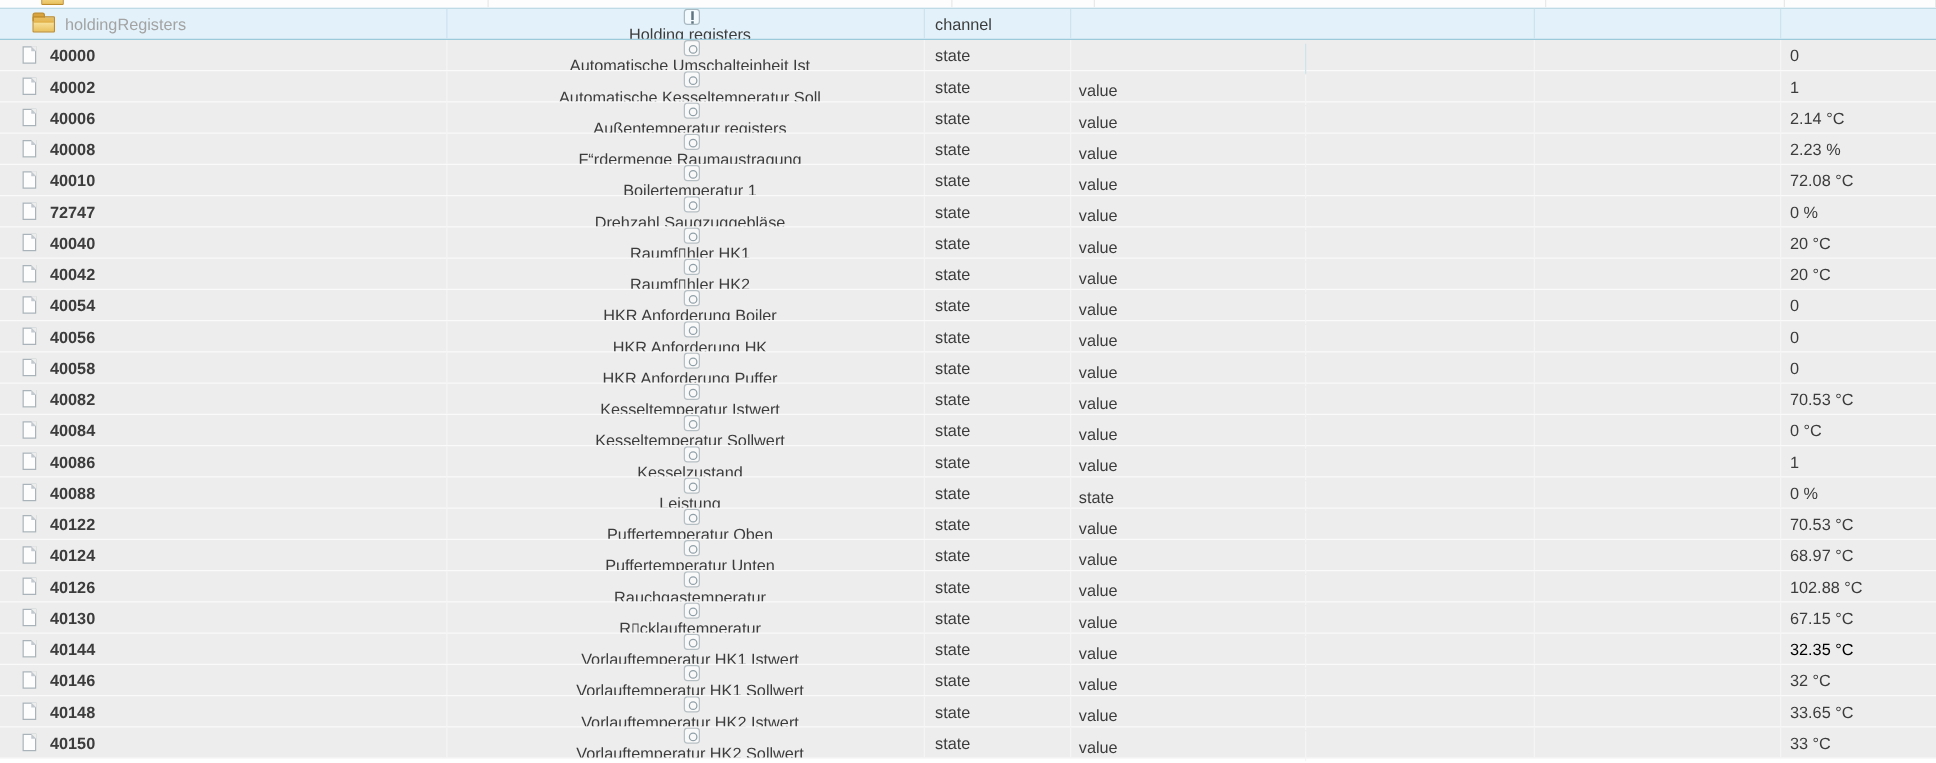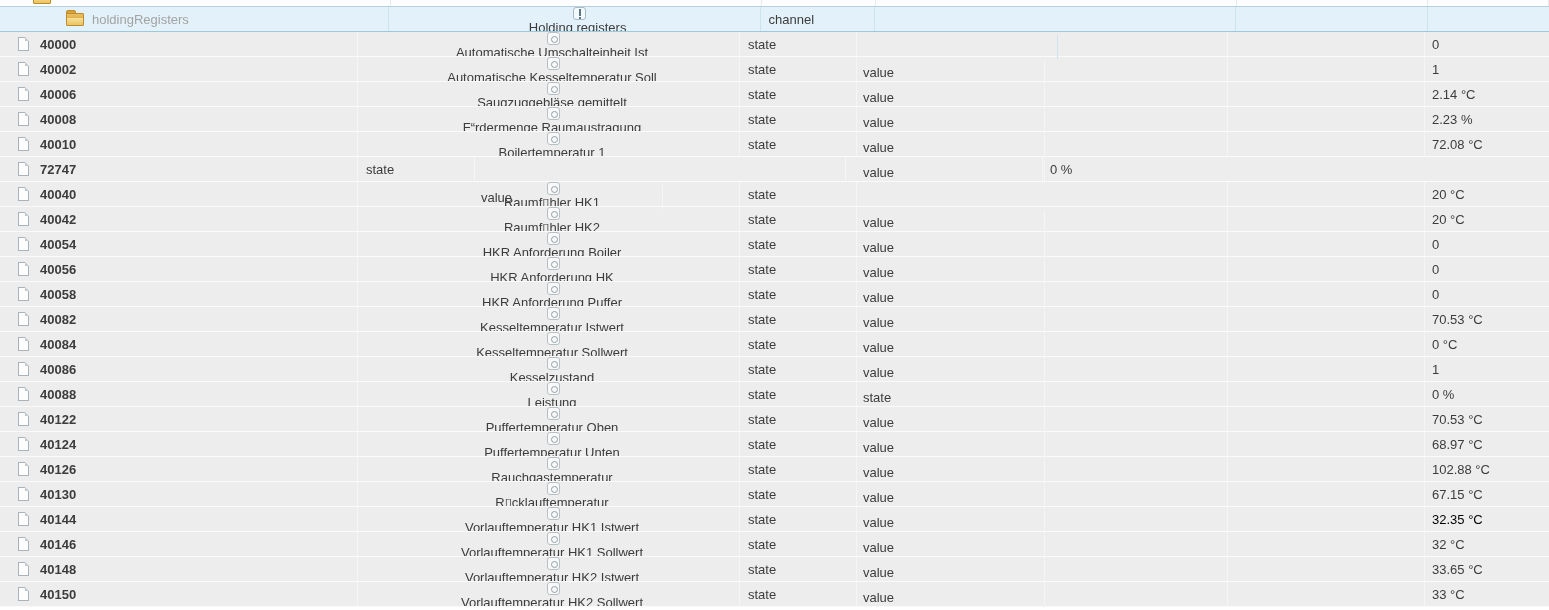--- a/index.html
+++ b/index.html
@@ -24,21 +24,21 @@
   .c5 { width:183px; }
   .c6 { width:197px; }
   .c7 { width:124px; padding-left:7px; border-right:none; }
 
   
   .row.sliver { height:6px; background:#fdfdfd; border-bottom:none; position:relative; overflow:hidden; }
   .row.sliver .cell { border-right:1px solid #e9e9e9; }
   .sliver-folder { position:absolute; left:7px; top:-9px; }
 
   
-  .row.selected { height:26px; background:#e3f2fa; border-top:1px solid #b3d2dd; border-bottom:1px solid #9ccadb;padding-left:40px; }
+  .row.selected { height:26px; background:#e3f2fa; border-top:1px solid #b3d2dd; border-bottom:1px solid #9ccadb; }
   .row.selected .cell { border-right:1px solid #cde4ef; }
   .row.selected .c7 { border-right:none; }
   .id-muted { color:#a3a3a3; margin-left:8px; }
   .name-text { margin-left:7px; }
   .id-text { margin-left:11px;font-weight:bold; }
 
   .value-text { color:#3c3c3c; }
   .value-green { color:#000000; }
 
   
@@ -163,21 +163,21 @@
           <span class="value-text">1</span>
         </div>
       </div>
       <div class="row">
         <div class="cell c1">
           <span class="file-icon"></span>
           <span class="id-text">40006</span>
         </div>
         <div class="cell c2">
           <span class="state-icon"></span>
-          <span class="name-text">Saugzuggebläse gemittelt</span>
+          <span class="name-text">Außentemperatur registers</span>
         </div>
         <div class="cell c3">
           <span>state</span>
         </div>
         <div class="cell c4">
           <span>value</span>
         </div>
         <div class="cell c5"></div>
         <div class="cell c6"></div>
         <div class="cell c7">
@@ -224,20 +224,24 @@
         <div class="cell c6"></div>
         <div class="cell c7">
           <span class="value-text">72.08 °C</span>
         </div>
       </div>
       <div class="row">
         <div class="cell c1">
           <span class="file-icon"></span>
           <span class="id-text">72747</span>
         </div>
+        <div class="cell c2">
+          <span class="state-icon"></span>
+          <span class="name-text">Drehzahl Saugzuggebläse</span>
+        </div>
         <div class="cell c3">
           <span>state</span>
         </div>
         <div class="cell c4">
           <span>value</span>
         </div>
         <div class="cell c5"></div>
         <div class="cell c6"></div>
         <div class="cell c7">
           <span class="value-text">0 %</span>

